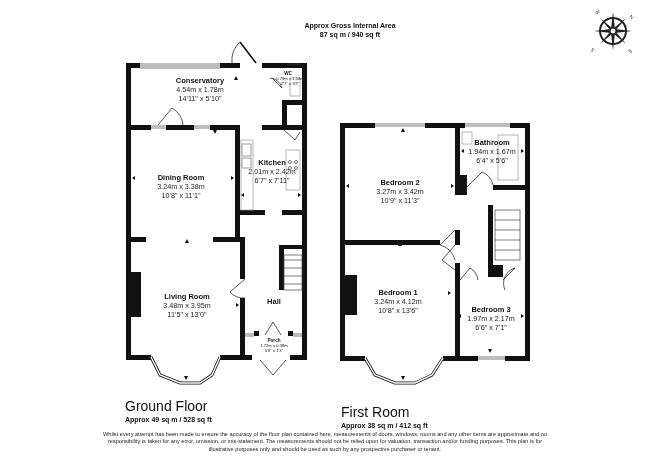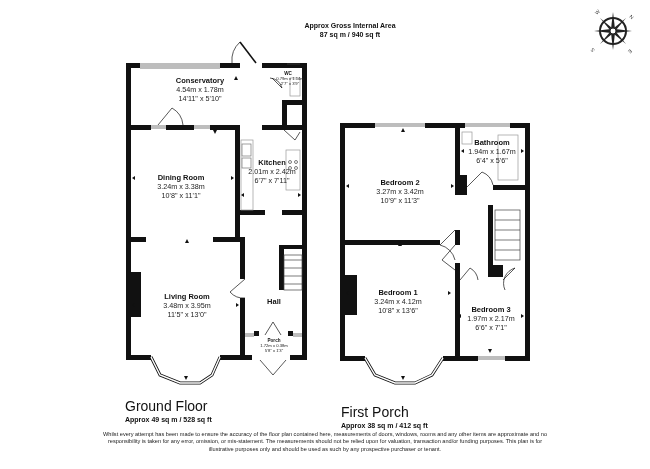--- a/index.html
+++ b/index.html
@@ -238,17 +238,17 @@
   <text class="rn" x="491" y="312" text-anchor="middle">Bedroom 3</text>
   <text class="rd" x="491" y="321" text-anchor="middle">1.97m x 2.17m</text>
   <text class="rd" x="491" y="330" text-anchor="middle">6'6" x 7'1"</text>
 </svg>
 
 <div class="abs" style="left:125px;top:398px;">
   <div class="floor-title">Ground Floor</div>
   <div class="floor-area">Approx 49 sq m / 528 sq ft</div>
 </div>
 <div class="abs" style="left:341px;top:404px;">
-  <div class="floor-title">First Porch</div>
+  <div class="floor-title">First Room</div>
   <div class="floor-area">Approx 38 sq m / 412 sq ft</div>
 </div>
 
 <div class="abs disclaimer">Whilst every attempt has been made to ensure the accuracy of the floor plan contained here, measurements of doors, windows, rooms and any other items are approximate and no responsibility is taken for any error, omission, or mis-statement. The measurements should not be relied upon for valuation, transaction and/or funding purposes. This plan is for illustrative purposes only and should be used as such by any prospective purchaser or tenant.</div>
 
 </body></html>

